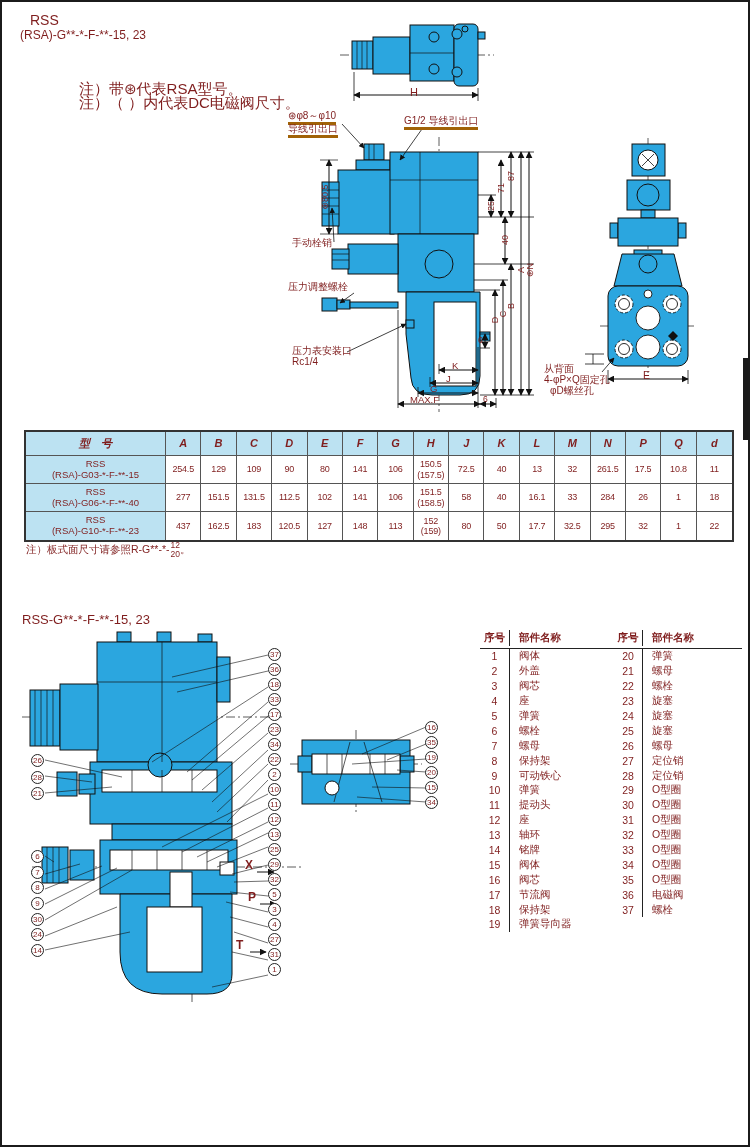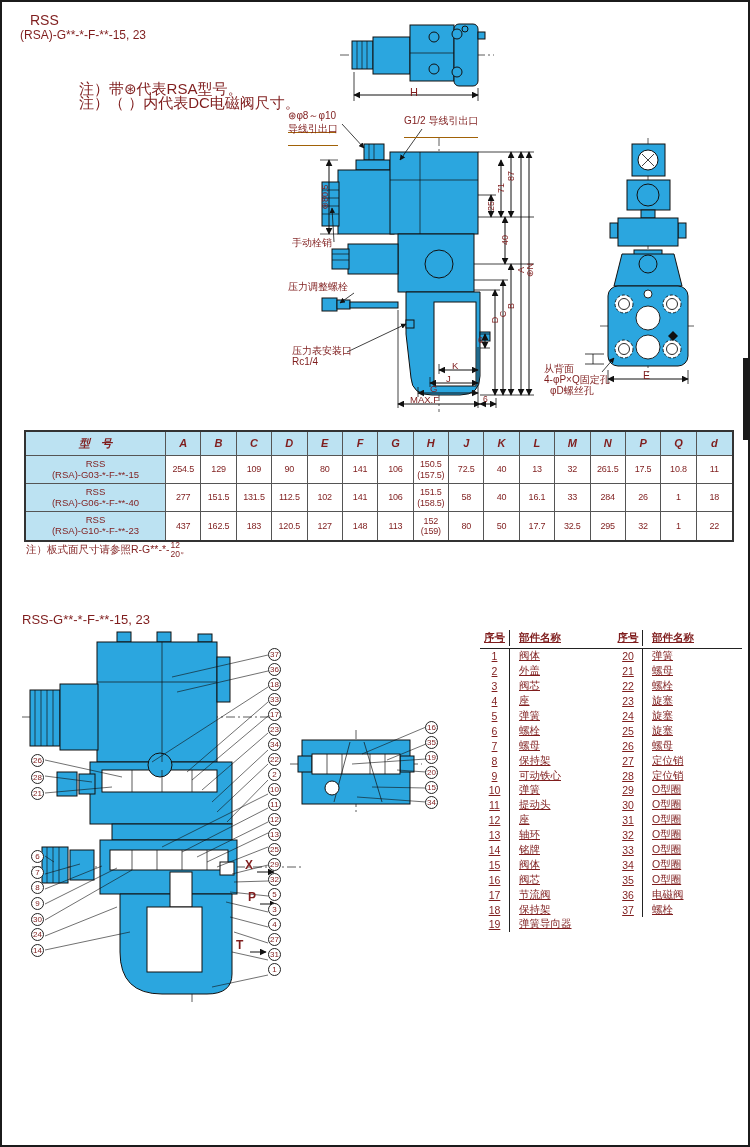--- a/index.html
+++ b/index.html
@@ -1,20 +1,20 @@
 <!DOCTYPE html>
 <html><head>
 <meta charset="utf-8">
 <style>
   html,body{margin:0;padding:0;background:#e8e8e8;}
   .page{position:relative;width:750px;height:1147px;background:#fff;border:2px solid #1b1b1b;
         box-sizing:border-box;overflow:hidden;font-family:"Liberation Sans",sans-serif;color:#7f1d1d;}
   .abs{position:absolute;}
   .lbl{position:absolute;font-size:10px;line-height:1.15;white-space:nowrap;}
-  .lbl-u{border-bottom:1px solid #a16207;padding-bottom:10px;}
+  .lbl-u{border-bottom:3px solid #a16207;padding-bottom:0;}
   .title1{position:absolute;left:28px;top:10px;font-size:14px;}
   .title2{position:absolute;left:18px;top:26px;font-size:12px;}
   .note{position:absolute;font-size:15px;white-space:nowrap;}
   .vd{position:absolute;width:26px;height:12px;font-size:9px;text-align:center;
       transform:rotate(-90deg);transform-origin:center;line-height:12px;}
   
   .dimtable{position:absolute;left:22px;top:428px;width:706px;border:2px solid #333;background:#fff;}
   .trow{display:grid;grid-template-columns:140px repeat(16,1fr);height:28px;}
   .trow.thead{height:24px;font-style:italic;}
   .cell{border-right:1px solid #555;border-bottom:1px solid #555;display:flex;align-items:center;
@@ -30,21 +30,21 @@
   .secbox{position:absolute;left:20px;top:570px;width:190px;height:28px;background:#CDE8F5;
           border:2px solid #111;box-shadow:3px 3px 0 #111;display:flex;align-items:center;
           justify-content:center;font-size:16px;font-weight:bold;letter-spacing:5px;}
   .subtitle{position:absolute;left:20px;top:610px;font-size:13px;}
   
   .bubcol{position:absolute;display:flex;flex-direction:column;}
   .bub{width:13px;height:13px;border-radius:50%;border:1px solid #222;background:#fff;
        font-size:8px;display:flex;align-items:center;justify-content:center;box-sizing:border-box;}
   .port{position:absolute;font-size:12px;font-weight:bold;}
   
-  .parts{position:absolute;left:478px;top:628px;width:262px;text-decoration:underline;}
+  .parts{position:absolute;left:478px;top:628px;width:262px;}
   .phead,.prow{display:grid;grid-template-columns:29px 105px 28px 100px;align-items:center;}
   .phead{height:16px;border-bottom:1.5px solid #222;padding-bottom:2px;font-size:10.5px;font-weight:bold;}
   .prow{height:14.9px;font-size:10.5px;}
   .pnum{text-align:center;}
   .pname{border-left:1px solid #222;padding-left:9px;height:100%;display:flex;align-items:center;}
   .pname:empty{border-left:none;}
   .edge-tab{position:absolute;right:0;top:356px;width:5px;height:82px;background:#1a1a1a;}
 </style>
 </head>
 <body>

